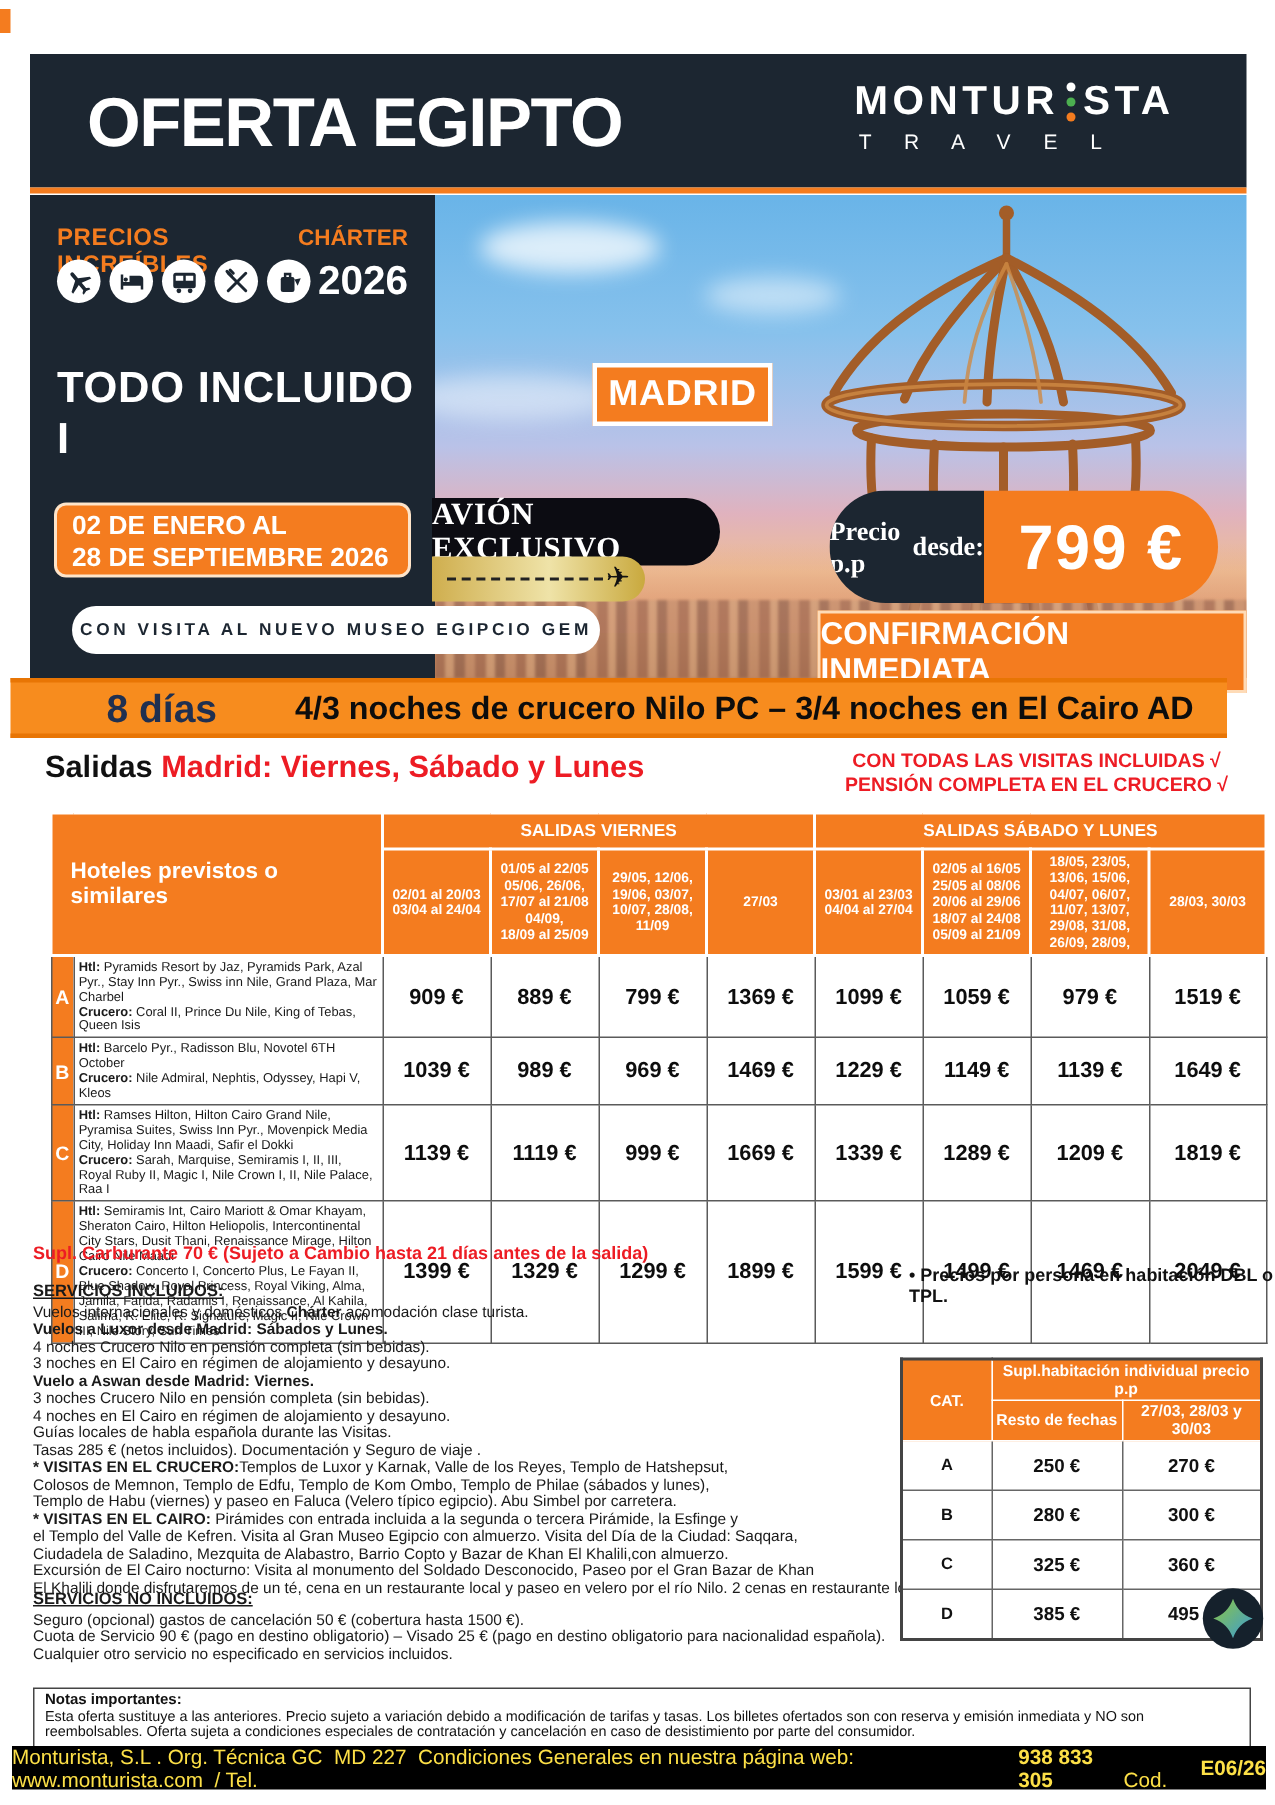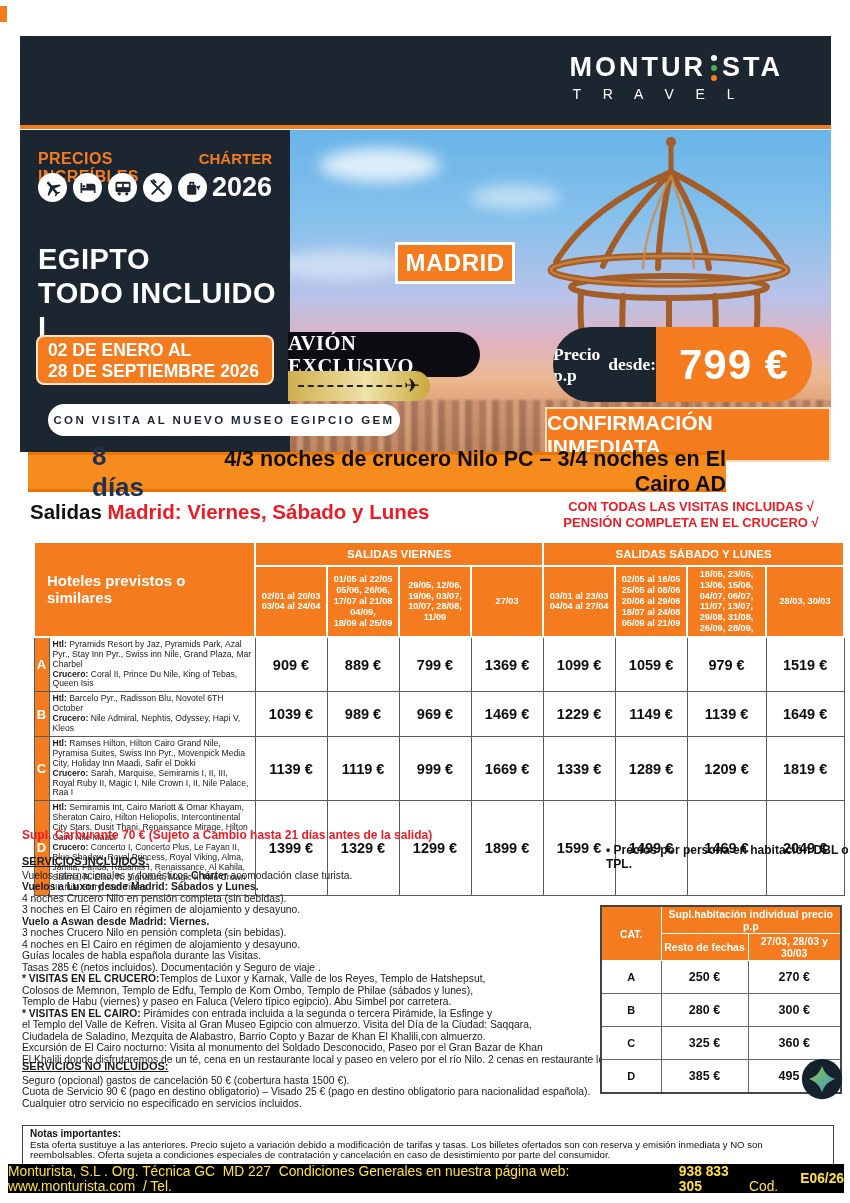--- a/index.html
+++ b/index.html
@@ -71,21 +71,21 @@
   .price-right{flex:1;background:var(--orange);color:#fff;display:flex;align-items:center;
       justify-content:center;font-weight:800;font-size:42px;letter-spacing:1px;}
   .confirm-box{position:absolute;left:525px;top:277px;width:286px;height:55px;background:var(--orange);
       border:2px solid rgba(255,230,200,.9);box-sizing:border-box;color:#fff;font-weight:800;
       font-size:21px;display:flex;align-items:center;justify-content:center;}
   .museum-pill{position:absolute;left:28px;top:274px;width:352px;height:32px;background:#fff;
       border-radius:16px;color:var(--navy);font-weight:bold;font-size:11.5px;letter-spacing:2.4px;
       display:flex;align-items:center;justify-content:center;z-index:5;}
 
   
-  .strip{position:absolute;left:28px;top:452px;width:698px;height:40px;background:var(--strip_orange);
+  .strip{position:absolute;left:7px;top:452px;width:811px;height:40px;background:var(--strip_orange);
       border-top:3px solid #e87504;border-bottom:3px solid #e87504;box-sizing:border-box;
       display:flex;align-items:center;}
   .strip-days{color:#203050;font-weight:800;font-size:26px;margin-left:64px;}
   .strip-desc{color:#0d0d0d;font-weight:800;font-size:21.5px;margin-left:52px;text-align:right;}
 
   
   .salidas{position:absolute;left:30px;top:500px;font-size:20.5px;font-weight:bold;color:#111;}
   .salidas .red{color:var(--red);}
   .salidas-right{position:absolute;left:545px;top:499px;width:292px;text-align:center;
       color:var(--red);font-weight:bold;font-size:13px;line-height:16px;}
@@ -132,20 +132,21 @@
       display:flex;align-items:center;justify-content:center;font-size:13.8px;white-space:pre-wrap;}
 </style>
 </head>
 <body>
 
 <div class="page">
 
   <div class="corner-mark"></div>
 
   <div class="header">
+    <div class="header-title">OFERTA EGIPTO</div>
     <div class="logo">
       <div class="logo-row">
         <span>MONTUR</span>
         <span class="logo-i">
             <i class="d1"></i>
             <i class="d2"></i>
             <i class="d3"></i>
           </span>
         <span>STA</span>
       </div>
@@ -233,21 +234,20 @@
               <svg viewBox="0 0 24 24">
                 <rect x="5" y="8" width="11" height="12" rx="1.8" fill="#1c2631"></rect>
                 <path d="M8.5 8V5.5h4V8" stroke="#1c2631" stroke-width="2" fill="none"></path>
                 <path d="M16 10l5-1-2.5 6z" fill="#1c2631"></path>
               </svg>
             </span>
           </span>
         <span class="year">2026</span>
       </div>
       <div class="panel-title">
-        <div>EGIPTO</div>
         <div>TODO INCLUIDO I</div>
       </div>
       <div class="dates-box">
         <div>02 DE ENERO AL</div>
         <div>28 DE SEPTIEMBRE 2026</div>
       </div>
     </div>
 
     <div class="madrid-badge">MADRID</div>
 

